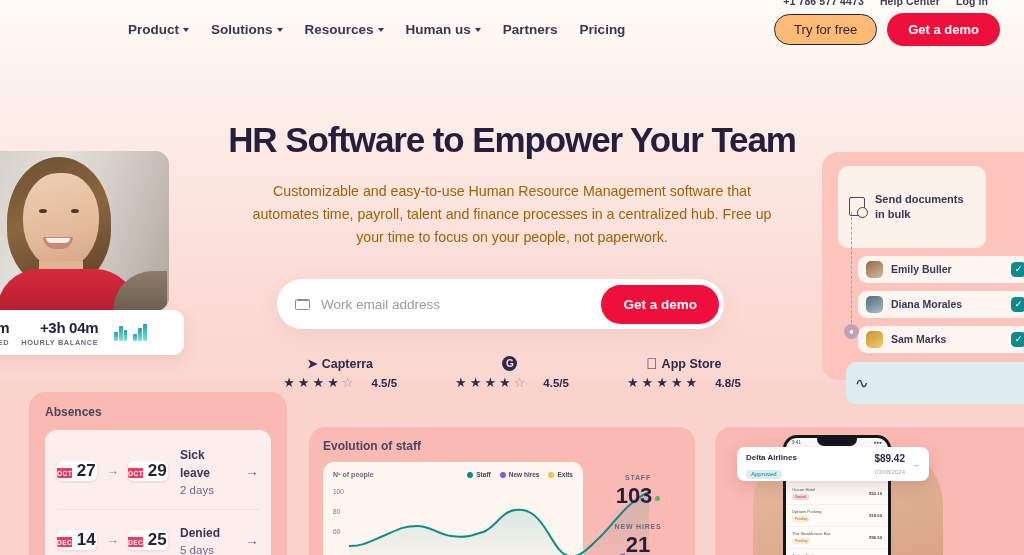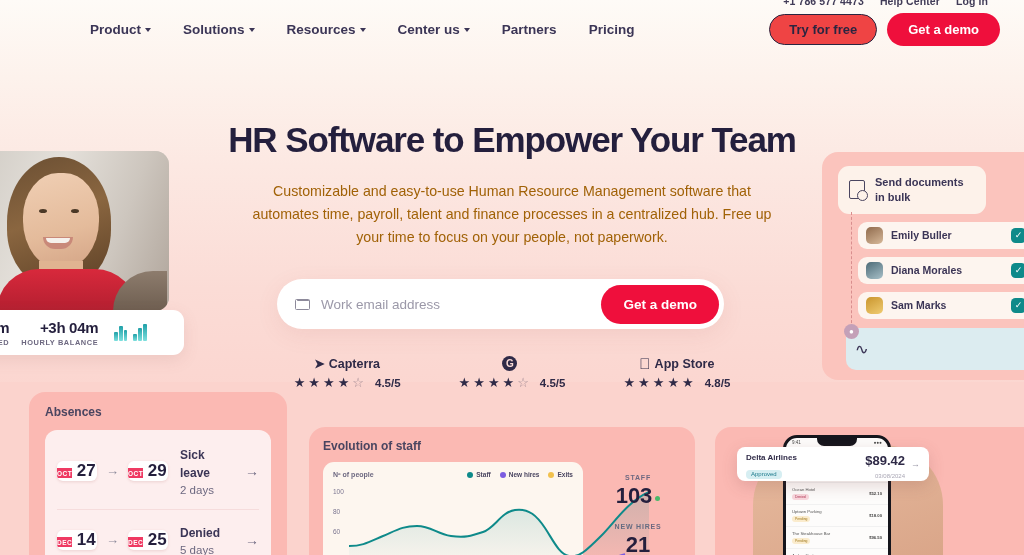--- a/index.html
+++ b/index.html
@@ -53,36 +53,36 @@
     background: #ef2b50; position: absolute; top: 3.6px;
   }
   .logo-mark::after {
     content: ""; width: 12px; height: 7px; border-radius: 6px 6px 0 0;
     background: #ef2b50; position: absolute; bottom: 1.2px;
   }
   .logo-text {
     font-size: 25px; font-weight: 700; color: #ef2b50;
     letter-spacing: -.7px;
   }
-  .nav { display: flex; align-items: flex-end; gap: 32px; }
+  .nav { display: flex; align-items: flex-end; gap: 22px; margin-left: 38px; }
   .nav-item {
     display: flex; align-items: center; gap: 4px;
     font-size: 13.5px; font-weight: 600; color: #3b3556;
     cursor: pointer; white-space: nowrap;
   }
   .caret {
     width: 0; height: 0; border-left: 3.6px solid transparent;
     border-right: 3.6px solid transparent; border-top: 4.2px solid #3b3556;
     margin-top: 2px;
   }
   .header-cta { margin-left: auto; display: flex; align-items: center; gap: 10px; }
   .btn-outline {
     border: 1.6px solid #2a2540; border-radius: 40px;
-    padding: 7px 19px; font-size: 13px; font-weight: 700;
-    color: #2a2540; background: #ef4444; cursor: pointer; white-space: nowrap;
+    padding: 7px 19px; font-size: 13px; font-weight: 400;
+    color: #2a2540; background: #fdba74; cursor: pointer; white-space: nowrap;
   }
   .btn-red {
     border: none; border-radius: 40px; padding: 9px 21px;
     font-size: 13px; font-weight: 700; color: #fff;
     background: #ef0f3c; cursor: pointer; white-space: nowrap;
   }
 
   
   .hero { position: absolute; top: 120px; left: 0; right: 0; text-align: center; }
   .hero h1 {
@@ -124,21 +124,21 @@
     display: flex; justify-content: center; gap: 58px;
   }
   .rate { display: flex; flex-direction: column; align-items: center; gap: 5px; }
   .rate-brand {
     display: flex; align-items: center; gap: 4px;
     font-size: 12.5px; font-weight: 700; color: #2f2a47;
   }
   .stars { display: flex; align-items: center; gap: 3px; }
   .star { font-size: 13px; color: #2f2a47; line-height: 1; }
   .star.half { color: #2f2a47; opacity: .45; }
-  .rate-score { font-size: 11.5px; font-weight: 700; color: #2f2a47; margin-left: 8px; }
+  .rate-score { font-size: 11.5px; font-weight: 700; color: #2f2a47; margin-left: 15px; }
   .g2-circle {
     width: 15px; height: 15px; border-radius: 50%; background: #2f2a47;
     color: #fbdcd6; font-size: 10px; font-weight: 700;
     display: flex; align-items: center; justify-content: center;
   }
   .apple { font-size: 15px; line-height: 1; color: #2f2a47; }
 
   
   .photo-card {
     position: absolute; left: -31px; top: 151px; width: 200px; height: 160px;
@@ -188,21 +188,21 @@
   .bars { display: flex; gap: 6px; margin-left: 4px; }
   .bargrp { display: flex; align-items: flex-end; gap: 1.5px; height: 17px; }
   .bargrp i { width: 3.4px; background: linear-gradient(180deg,#1fa0a8,#7ee0de); border-radius: 1px; }
 
   
   .docs-card {
     position: absolute; left: 822px; top: 152px; width: 228px; height: 228px;
     background: #fbc4bd; border-radius: 16px; padding: 14px 16px;
   }
   .docs-head {
-    background: #fdf2ea; border-radius: 11px; padding: 9px 11px;
+    background: #fdf2ea; border-radius: 11px; padding: 26px 11px;
     display: flex; align-items: center; gap: 10px; width: 148px;
   }
   .doc-icon {
     width: 16px; height: 19px; border: 1.5px solid #4a4560; border-radius: 2px;
     position: relative; flex: 0 0 auto;
   }
   .doc-icon::after {
     content: ""; position: absolute; right: -4px; bottom: -3px; width: 9px; height: 9px;
     border-radius: 50%; border: 1.5px solid #4a4560; background: #fdf2ea;
   }
@@ -315,21 +315,21 @@
     background: #fff; border-radius: 8px; box-shadow: 0 5px 16px rgba(130,70,70,.2);
     padding: 6px 9px; display: flex; align-items: flex-start; gap: 6px;
   }
   .exp-left { flex: 1; }
   .exp-name { font-size: 8px; font-weight: 600; color: #2f2a47; }
   .exp-badge {
     margin-top: 4px; font-size: 6px; color: #1d7a8c; background: #d6eef2;
     border-radius: 4px; padding: 1.5px 5px; display: inline-block;
   }
   .exp-right { text-align: right; }
-  .exp-amt { font-size: 13px; font-weight: 700; color: #2f2a47; margin-left: 36px; }
+  .exp-amt { font-size: 10px; font-weight: 700; color: #2f2a47; margin-left: 36px; }
   .exp-date { font-size: 6px; color: #aaa7b5; margin-top: 5px; }
   .exp-go { font-size: 9px; color: #9b98a8; align-self: center; }
 </style>
 </head>
 <body>
 
 <div class="page-bg"></div>
 <div class="lower-pink"></div>
 
 <div class="utilbar">
@@ -346,21 +346,21 @@
     </div>
     <div class="nav-item">
       <span>Solutions</span>
       <span class="caret"></span>
     </div>
     <div class="nav-item">
       <span>Resources</span>
       <span class="caret"></span>
     </div>
     <div class="nav-item">
-      <span>Center us</span>
+      <span>Human us</span>
       <span class="caret"></span>
     </div>
     <div class="nav-item">
       <span>Partners</span>
     </div>
     <div class="nav-item">
       <span>Pricing</span>
     </div>
   </div>
   <div class="header-cta">

